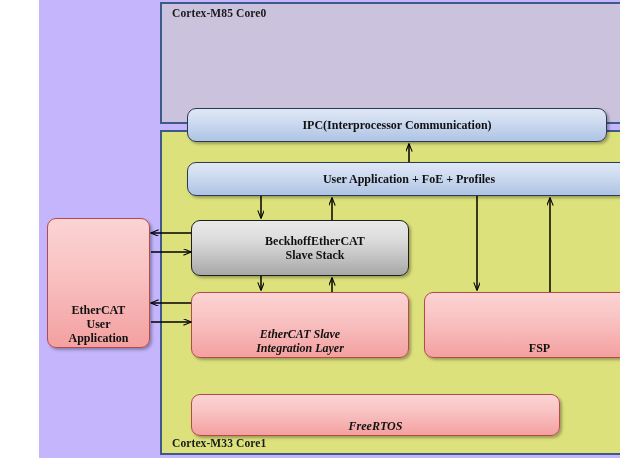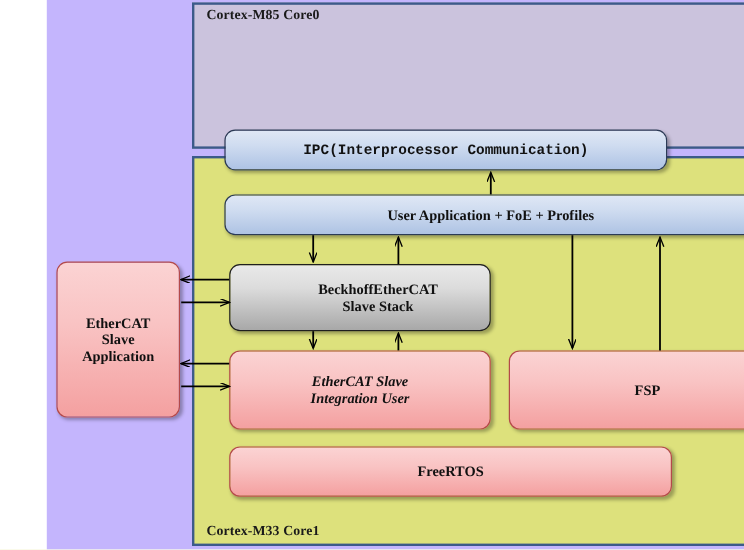--- a/index.html
+++ b/index.html
@@ -72,29 +72,30 @@
     border: 1.6px solid #2b3a55;
   }
   .box-gray {
     background: linear-gradient(to bottom, #e9e9e9 0%, #dcdcdc 35%, #a8a8a8 100%);
     border: 1.8px solid #1f1f1f;
     padding-left: 36px;
   }
   .box-pink {
     background: linear-gradient(to bottom, #fbd3d3 0%, #f9c3c3 40%, #f4a0a0 100%);
     border: 1.8px solid #b44a4a;
+    align-items: flex-end;
   }
 
   #box-control-app { left: 148px; top: 28px;  width: 444px; height: 56px; }
-  #box-ipc         { left: 148px; top: 108px; width: 369px; height: 34px; font-family: Liberation Mono, monospace; }
+  #box-ipc         { left: 148px; top: 108px; width: 420px; height: 34px; }
   #box-user-app    { left: 148px; top: 162px; width: 444px; height: 34px; }
   #box-beckhoff    { left: 152px; top: 220px; width: 218px; height: 56px; }
   #box-esil        { left: 152px; top: 292px; width: 218px; height: 66px; font-style: italic; }
   #box-fsp         { left: 385px; top: 292px; width: 215px; height: 66px; padding-left: 22px; }
-  #box-freertos    { left: 152px; top: 372px; width: 369px; height: 42px; }
+  #box-freertos    { left: 152px; top: 394px; width: 369px; height: 42px; font-style: italic; }
   #box-esc         { left: 8px;   top: 218px; width: 103px; height: 130px; }
 
   
   #arrows {
     position: absolute;
     left: 0; top: 0;
     width: 620px; height: 458px;
     pointer-events: none;
   }
 </style>
@@ -121,36 +122,36 @@
   <div class="box box-gray" id="box-beckhoff">
     <span>
       <span>BeckhoffEtherCAT</span><br>
       <span>Slave Stack</span>
     </span>
   </div>
 
   <div class="box box-pink" id="box-esil">
     <span>
       <span>EtherCAT Slave</span><br>
-      <span>Integration User</span>
+      <span>Integration Layer</span>
     </span>
   </div>
 
   <div class="box box-pink" id="box-fsp">
     <span>FSP</span>
   </div>
 
   <div class="box box-pink" id="box-freertos">
     <span>FreeRTOS</span>
   </div>
 
   <div class="box box-pink" id="box-esc">
     <span>
       <span>EtherCAT</span><br>
-      <span>Slave</span><br>
+      <span>User</span><br>
       <span>Application</span>
     </span>
   </div>
 
   <svg id="arrows" viewBox="0 0 620 458">
     <defs>
       <marker id="ah" markerWidth="9" markerHeight="9" refX="7.6" refY="3.2" orient="auto" markerUnits="userSpaceOnUse">
         <path d="M0,0 L8,3.2 L0,6.4" fill="none" stroke="#000" stroke-width="1.1"></path>
       </marker>
     </defs>

